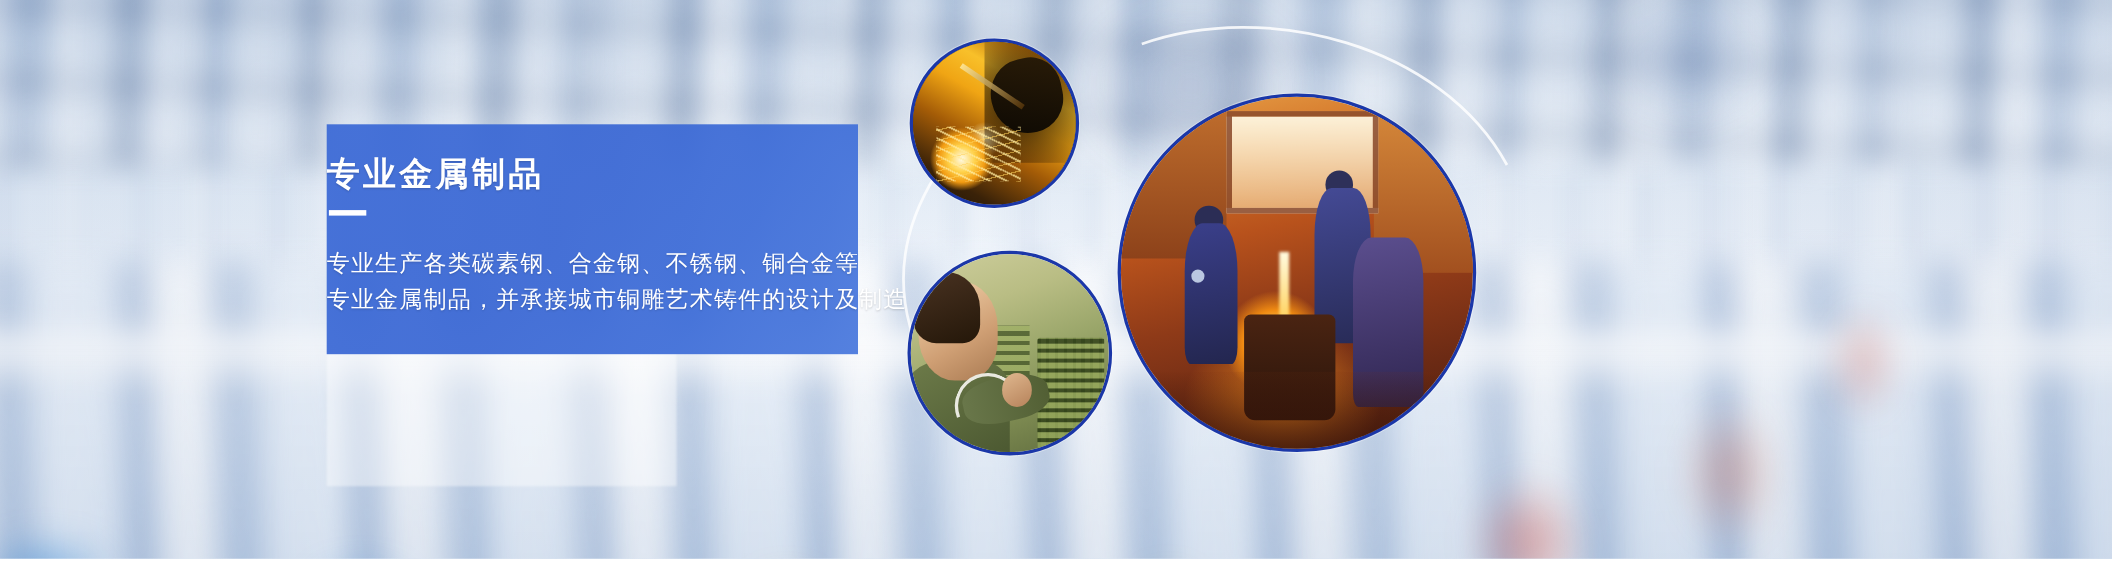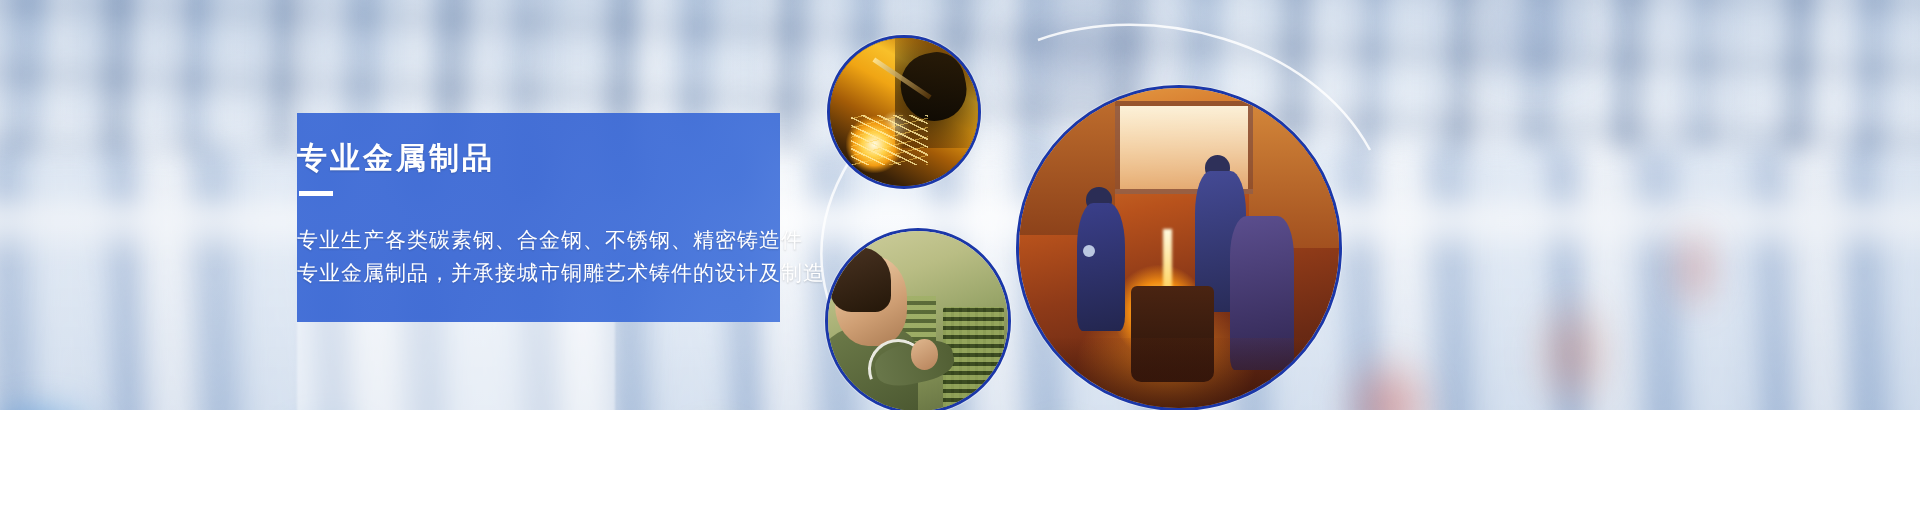--- a/index.html
+++ b/index.html
@@ -1,20 +1,20 @@
 <!DOCTYPE html>
 <html><head>
 <meta charset="utf-8">
 <style>
   html,body{margin:0;padding:0;background:#fff;}
   body{font-family:"Liberation Sans","DejaVu Sans",sans-serif;}
 
   #banner{
     position:relative;
-    width:1920px;height:410px;
+    width:1920px;height:508px;
     overflow:hidden;
     background:#d8e3f2;
   }
 
   
   .bg-layer{position:absolute;inset:-60px;}
   .bg-base{
     background:
       linear-gradient(178deg,#9fb6d6 0%,#c3d4e8 14%,#e4edf7 34%,#eef3fa 52%,#dde7f4 72%,#c6d6ea 88%,#aec3de 100%);
   }
@@ -276,21 +276,21 @@
   <div class="bg-layer bg-rail"></div>
   <div class="bg-layer bg-accents"></div>
   <div class="bg-layer bg-vig"></div>
 
   <div class="pale-panel"></div>
 
   <div class="blue-panel"></div>
   <div class="panel-text">
     <div class="headline">专业金属制品</div>
     <div class="divider"></div>
-    <div class="subline">专业生产各类碳素钢、合金钢、不锈钢、精密铸造件</div>
+    <div class="subline">专业生产各类碳素钢、合金钢、不锈钢、铜合金等</div>
     <div class="subline" style="top:143px">专业金属制品，并承接城市铜雕艺术铸件的设计及制造</div>
   </div>
 
   <svg class="arc" viewBox="0 0 620 430">
     <path d="M 248 30 C 360 -10 520 30 580 140" fill="none" stroke="rgba(255,255,255,.85)" stroke-width="2.5"></path>
     <path d="M 60 150 C 20 215 25 275 55 330" fill="none" stroke="rgba(255,255,255,.8)" stroke-width="2.5"></path>
   </svg>
 
   <div class="circle c-foundry">
     <div class="img"></div>

